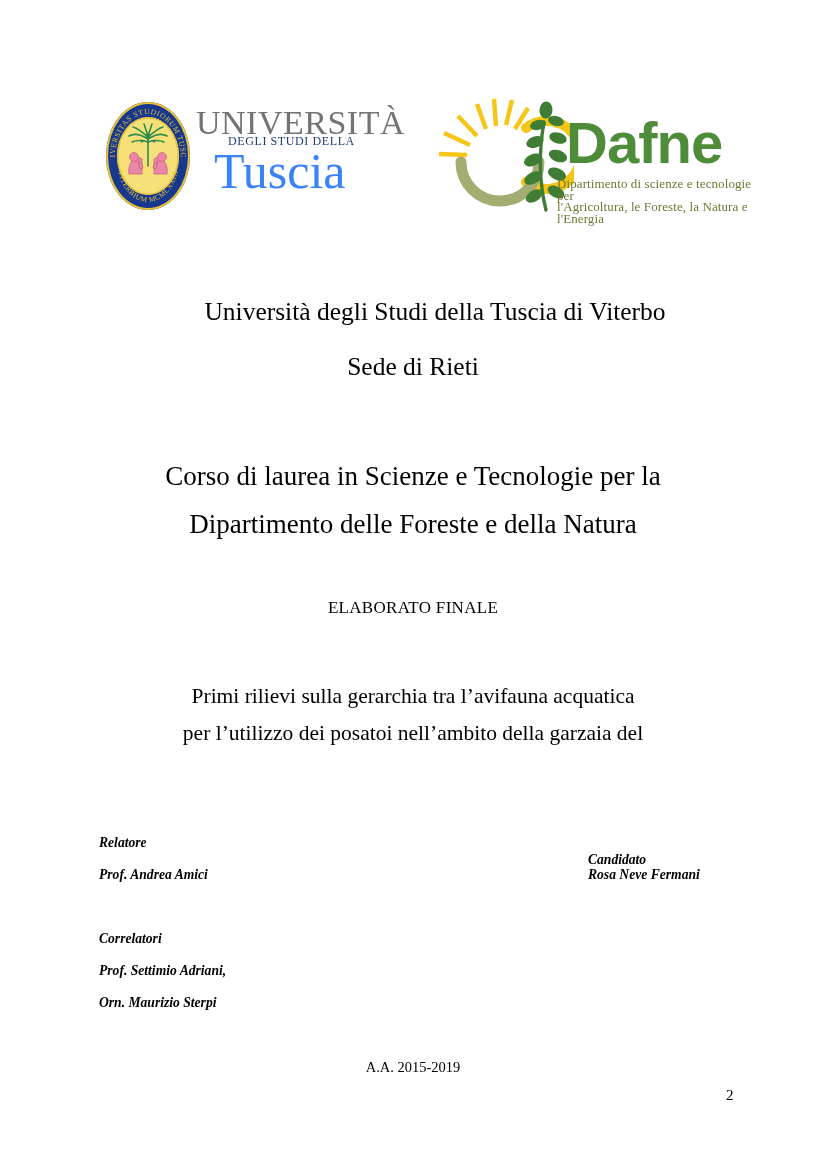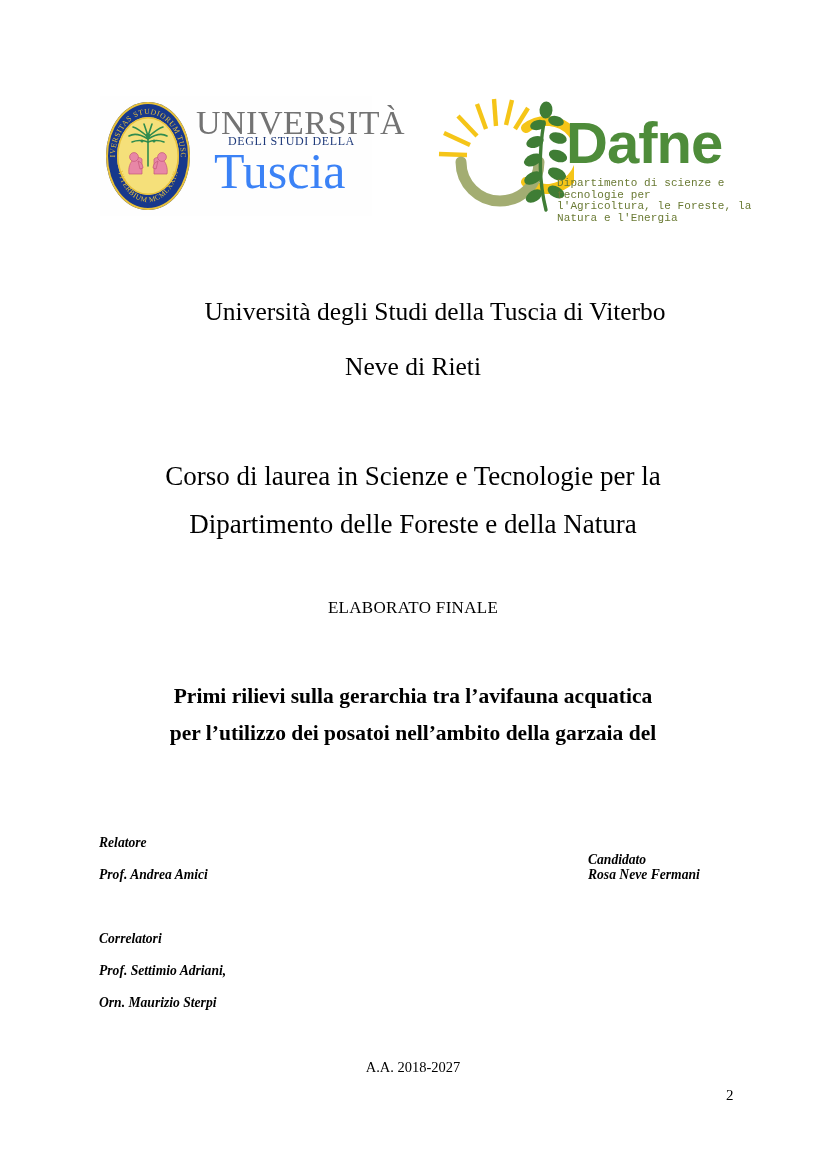--- a/index.html
+++ b/index.html
@@ -154,22 +154,22 @@
     font-weight: 700;
     color: #4e8c3a;
     letter-spacing: -1px;
     white-space: nowrap;
   }
   .dafne-sub {
     position: absolute;
     left: 123px;
     top: 82px;
     width: 196px;
-    font-family: Liberation Mono, monospace;
-    font-size: 11px;
+    font-family: Liberation Serif, serif;
+    font-size: 13px;
     line-height: 11.5px;
     color: #6a7a34;
     letter-spacing: 0.1px;
   }
 
   
   .h-uni {
     position: absolute;
     left: 0; right: 0;
     text-align: center;
@@ -201,21 +201,21 @@
     line-height: 24px;
     letter-spacing: 0.3px;
   }
 
   .h-thesis {
     position: absolute;
     left: 92px;
     width: 642px;
     top: 678px;
     text-align: center;
-    font-weight: bold;
+    font-weight: normal;
     font-size: 21.5px;
     line-height: 36.5px;
   }
 
   
   .people {
     position: absolute;
     left: 0; top: 0; right: 0; bottom: 0;
   }
   .pf {
@@ -361,21 +361,21 @@
       </div>
 
       <div class="dafne-sub">
         <div>Dipartimento di scienze e tecnologie per</div>
         <div>l'Agricoltura, le Foreste, la Natura e l'Energia</div>
       </div>
     </div>
   </div>
 
   <div class="h-uni line1">Università degli Studi della Tuscia di Viterbo</div>
-  <div class="h-uni line2">Neve di Rieti</div>
+  <div class="h-uni line2">Sede di Rieti</div>
 
   <div class="h-course line1">Corso di laurea in Scienze e Tecnologie per la</div>
   <div class="h-course line2">Dipartimento delle Foreste e della Natura</div>
 
   <div class="h-elab">ELABORATO FINALE</div>
 
   <div class="h-thesis">
     <div>Primi rilievi sulla gerarchia tra l’avifauna acquatica</div>
     <div>per l’utilizzo dei posatoi nell’ambito della garzaia del</div>
   </div>
@@ -383,16 +383,16 @@
   <div class="people">
     <div class="pf rel-label">Relatore</div>
     <div class="pf rel-name">Prof. Andrea Amici</div>
     <div class="pf cand-label">Candidato</div>
     <div class="pf cand-name">Rosa Neve Fermani</div>
     <div class="pf corr-label">Correlatori</div>
     <div class="pf corr-1">Prof. Settimio Adriani,</div>
     <div class="pf corr-2">Orn. Maurizio Sterpi</div>
   </div>
 
-  <div class="aa">A.A. 2018-2027</div>
+  <div class="aa">A.A. 2015-2019</div>
   <div class="pageno">2</div>
 
 </div>
 
 </body></html>

